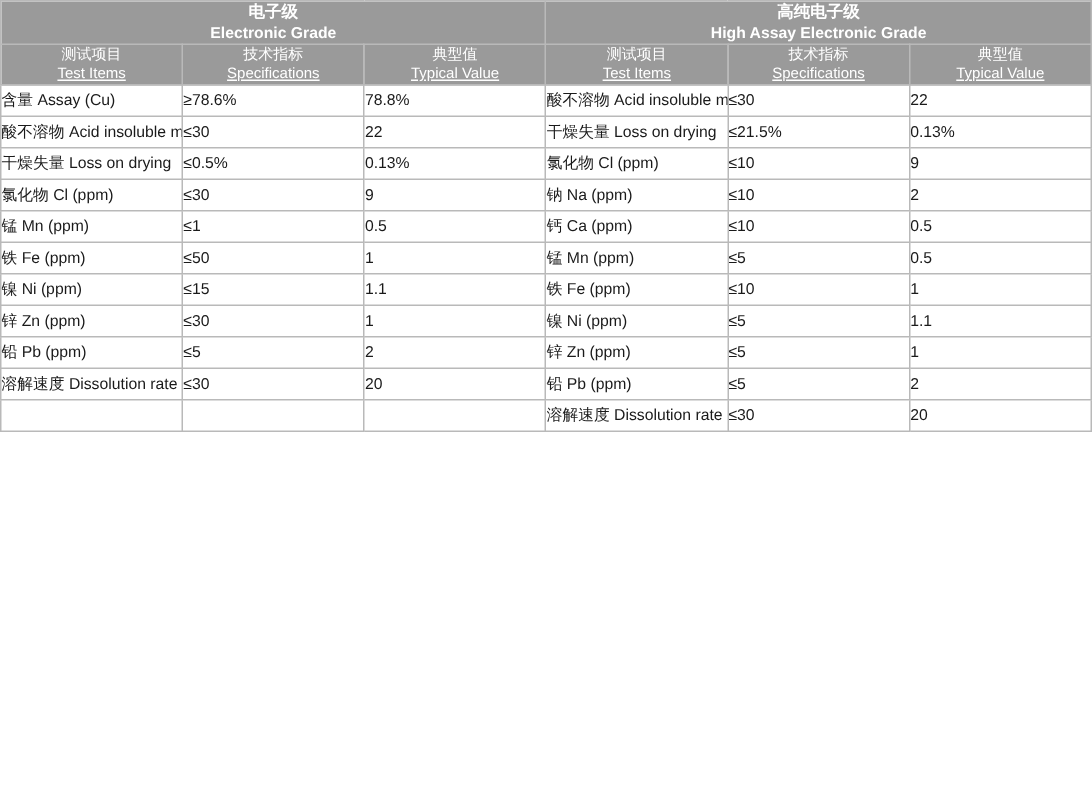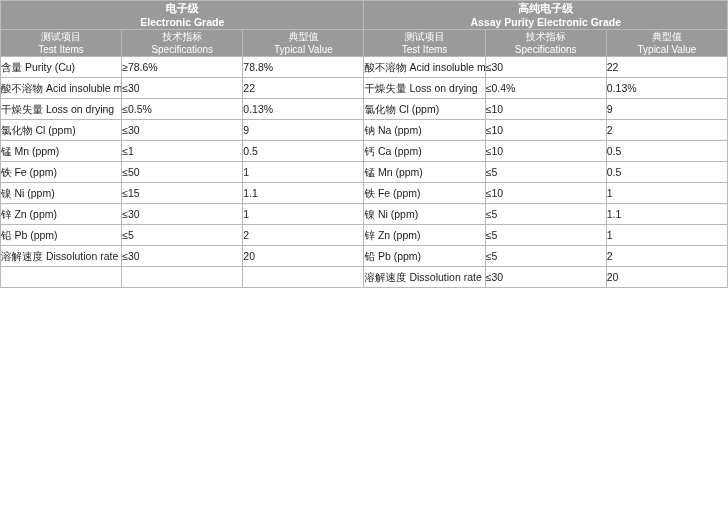--- a/index.html
+++ b/index.html
@@ -50,20 +50,21 @@
     line-height: 13px;
     font-weight: normal;
     padding: 5px 3px 6px 3px;
     border: 1px solid #b9b9b9;
   }
   .col-header .cn {
     display: block;
   }
   .col-header .en {
     display: block;
+    text-decoration: underline;
   }
   .cell {
     font-size: 10.5px;
     color: #1a1a1a;
     padding: 7px 6px 7px 7px;
     height: 20px;
     line-height: 14px;
     background: #ffffff;
     white-space: nowrap;
     overflow: hidden;
@@ -83,21 +84,21 @@
 
 <table class="spec-table">
   <thead>
     <tr>
       <th class="grade-header" colspan="3">
         <span class="cn">电子级</span>
         <span class="en">Electronic Grade</span>
       </th>
       <th class="grade-header" colspan="3">
         <span class="cn">高纯电子级</span>
-        <span class="en">Assay Purity Electronic Grade</span>
+        <span class="en">High Assay Electronic Grade</span>
       </th>
     </tr>
     <tr>
       <th class="col-header w-item">
         <span class="cn">测试项目</span>
         <span class="en">Test Items</span>
       </th>
       <th class="col-header w-spec">
         <span class="cn">技术指标</span>
         <span class="en">Specifications</span>
@@ -115,33 +116,33 @@
         <span class="en">Specifications</span>
       </th>
       <th class="col-header w-typ2">
         <span class="cn">典型值</span>
         <span class="en">Typical Value</span>
       </th>
     </tr>
   </thead>
   <tbody>
     <tr>
-      <td class="cell w-item">含量  Purity  (Cu)</td>
+      <td class="cell w-item">含量  Assay  (Cu)</td>
       <td class="cell w-spec">≥78.6%</td>
       <td class="cell w-typ">78.8%</td>
       <td class="cell w-item2">酸不溶物  Acid insoluble matter (ppm)</td>
       <td class="cell w-spec2">≤30</td>
       <td class="cell w-typ2">22</td>
     </tr>
     <tr>
       <td class="cell w-item">酸不溶物  Acid insoluble matter (ppm)</td>
       <td class="cell w-spec">≤30</td>
       <td class="cell w-typ">22</td>
       <td class="cell w-item2">干燥失量  Loss on drying</td>
-      <td class="cell w-spec2">≤0.4%</td>
+      <td class="cell w-spec2">≤21.5%</td>
       <td class="cell w-typ2">0.13%</td>
     </tr>
     <tr>
       <td class="cell w-item">干燥失量  Loss on drying</td>
       <td class="cell w-spec">≤0.5%</td>
       <td class="cell w-typ">0.13%</td>
       <td class="cell w-item2">氯化物  Cl (ppm)</td>
       <td class="cell w-spec2">≤10</td>
       <td class="cell w-typ2">9</td>
     </tr>

